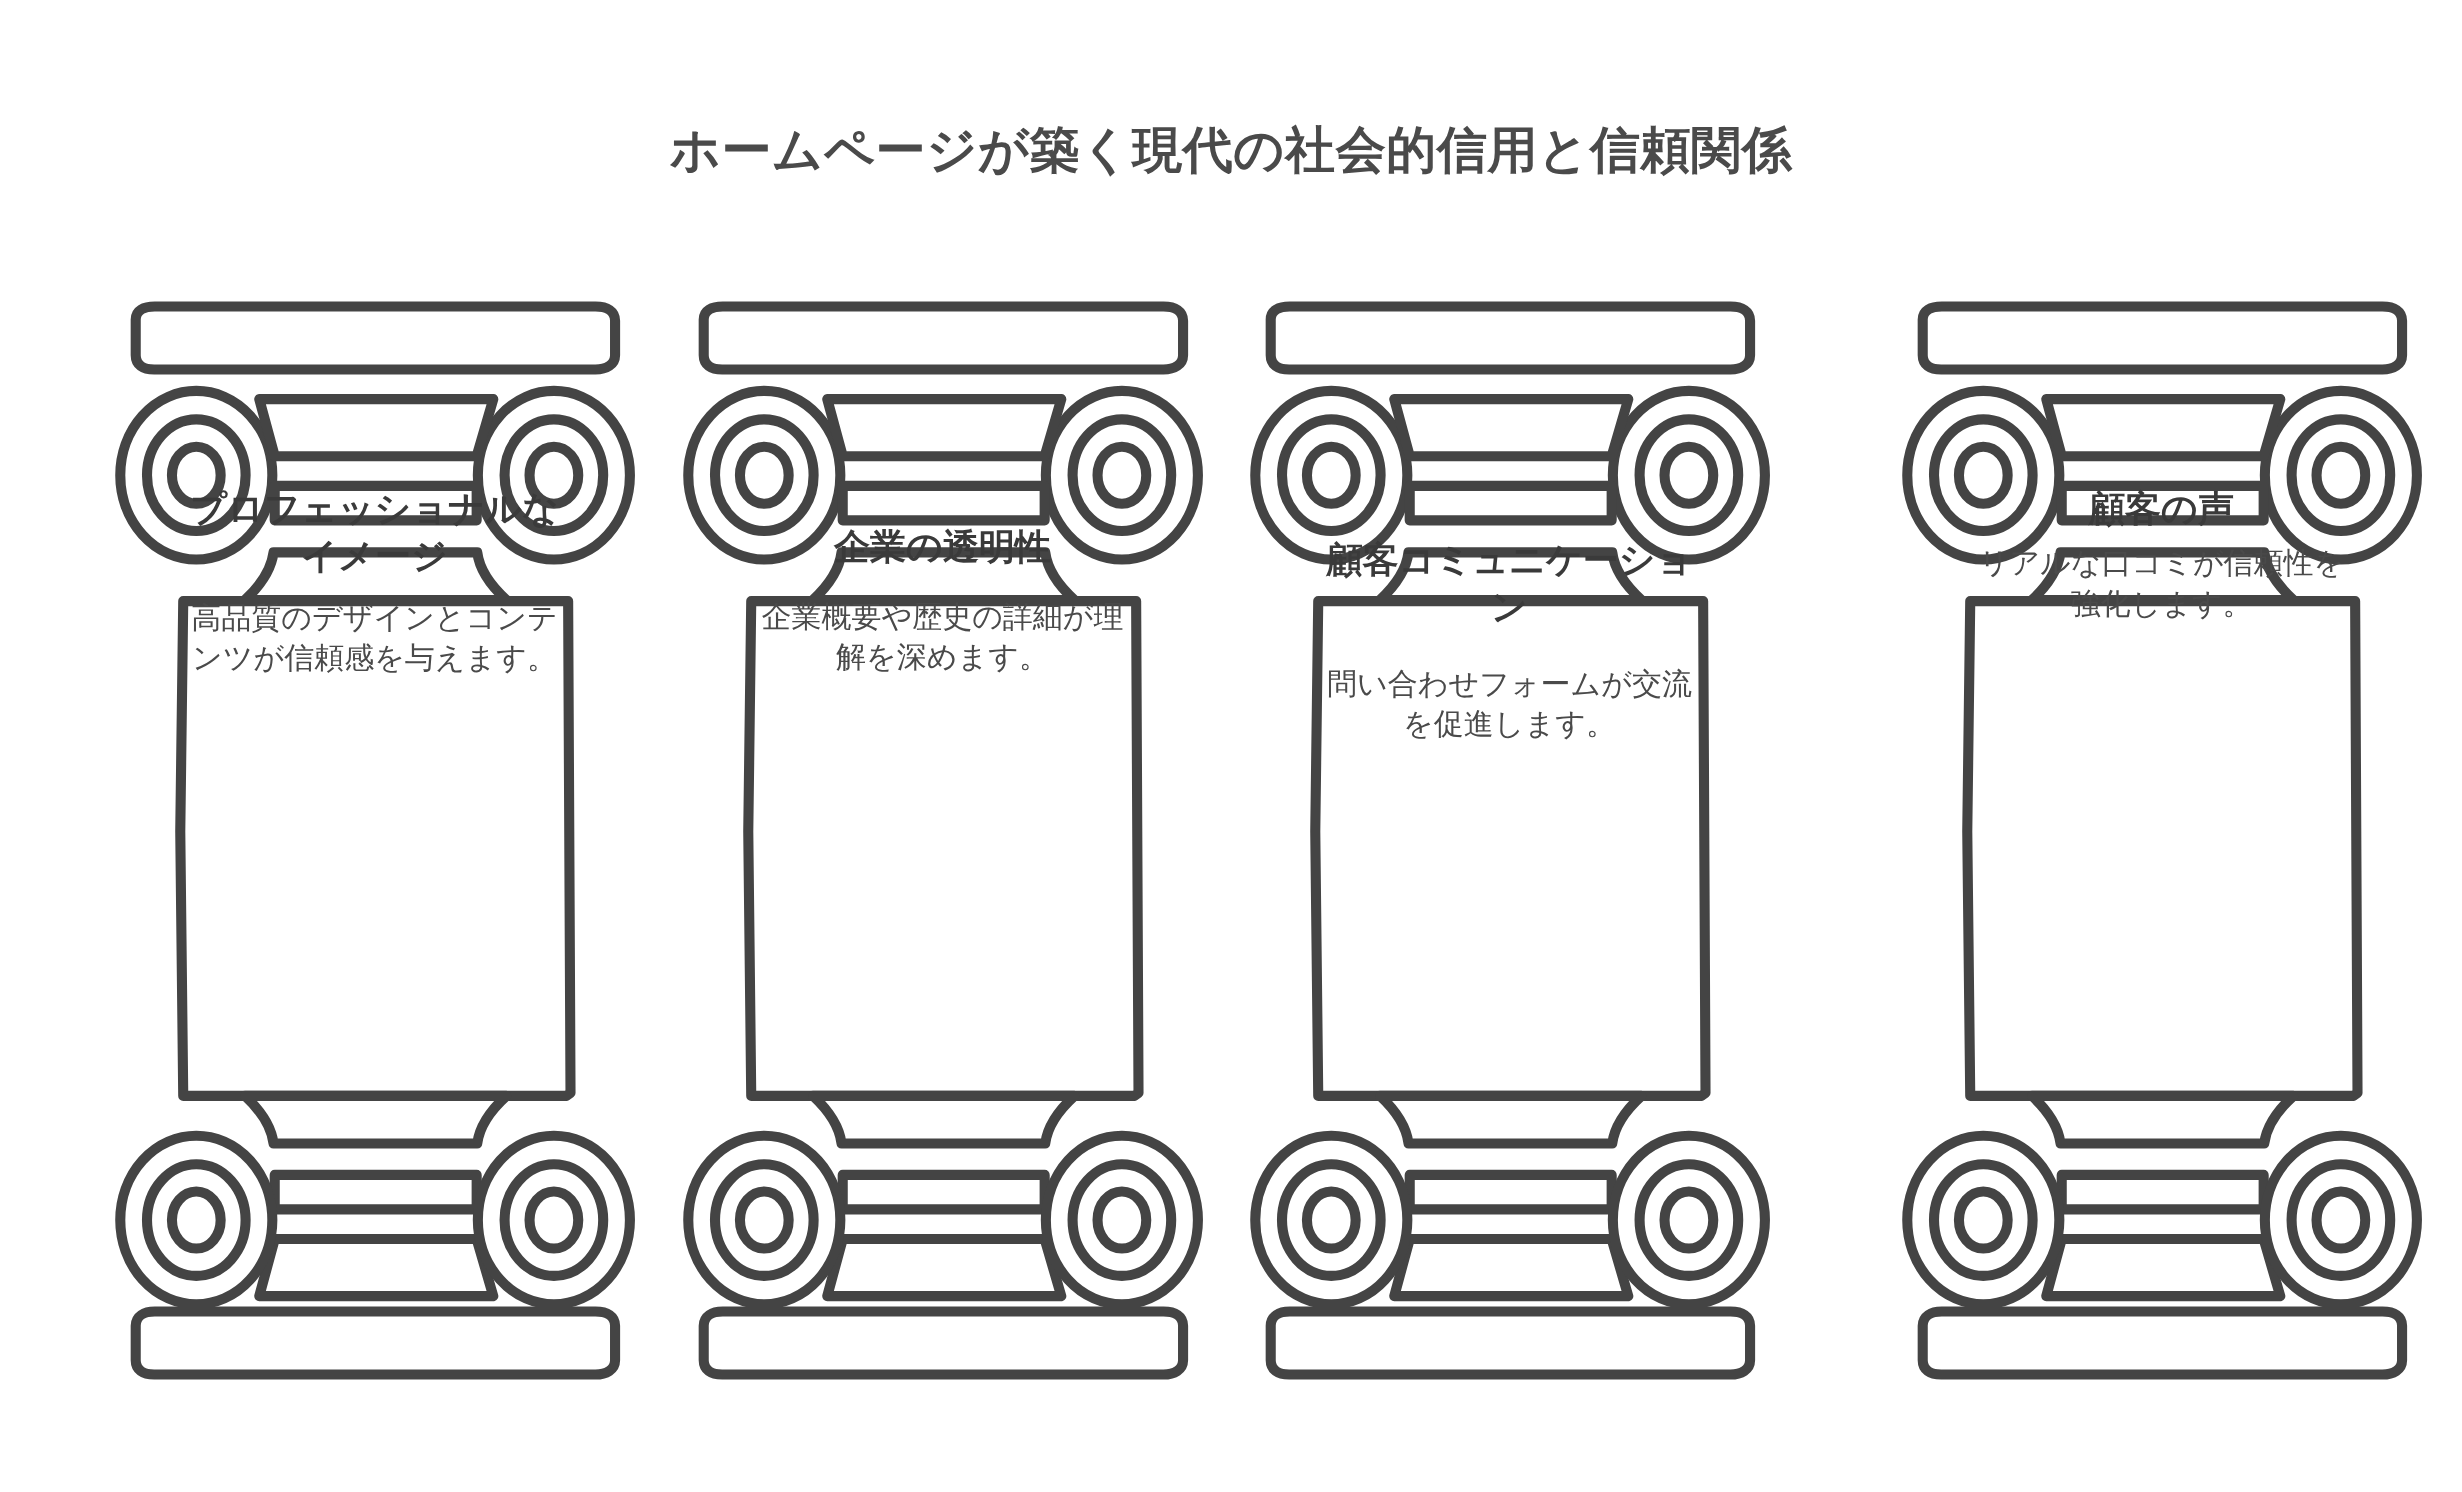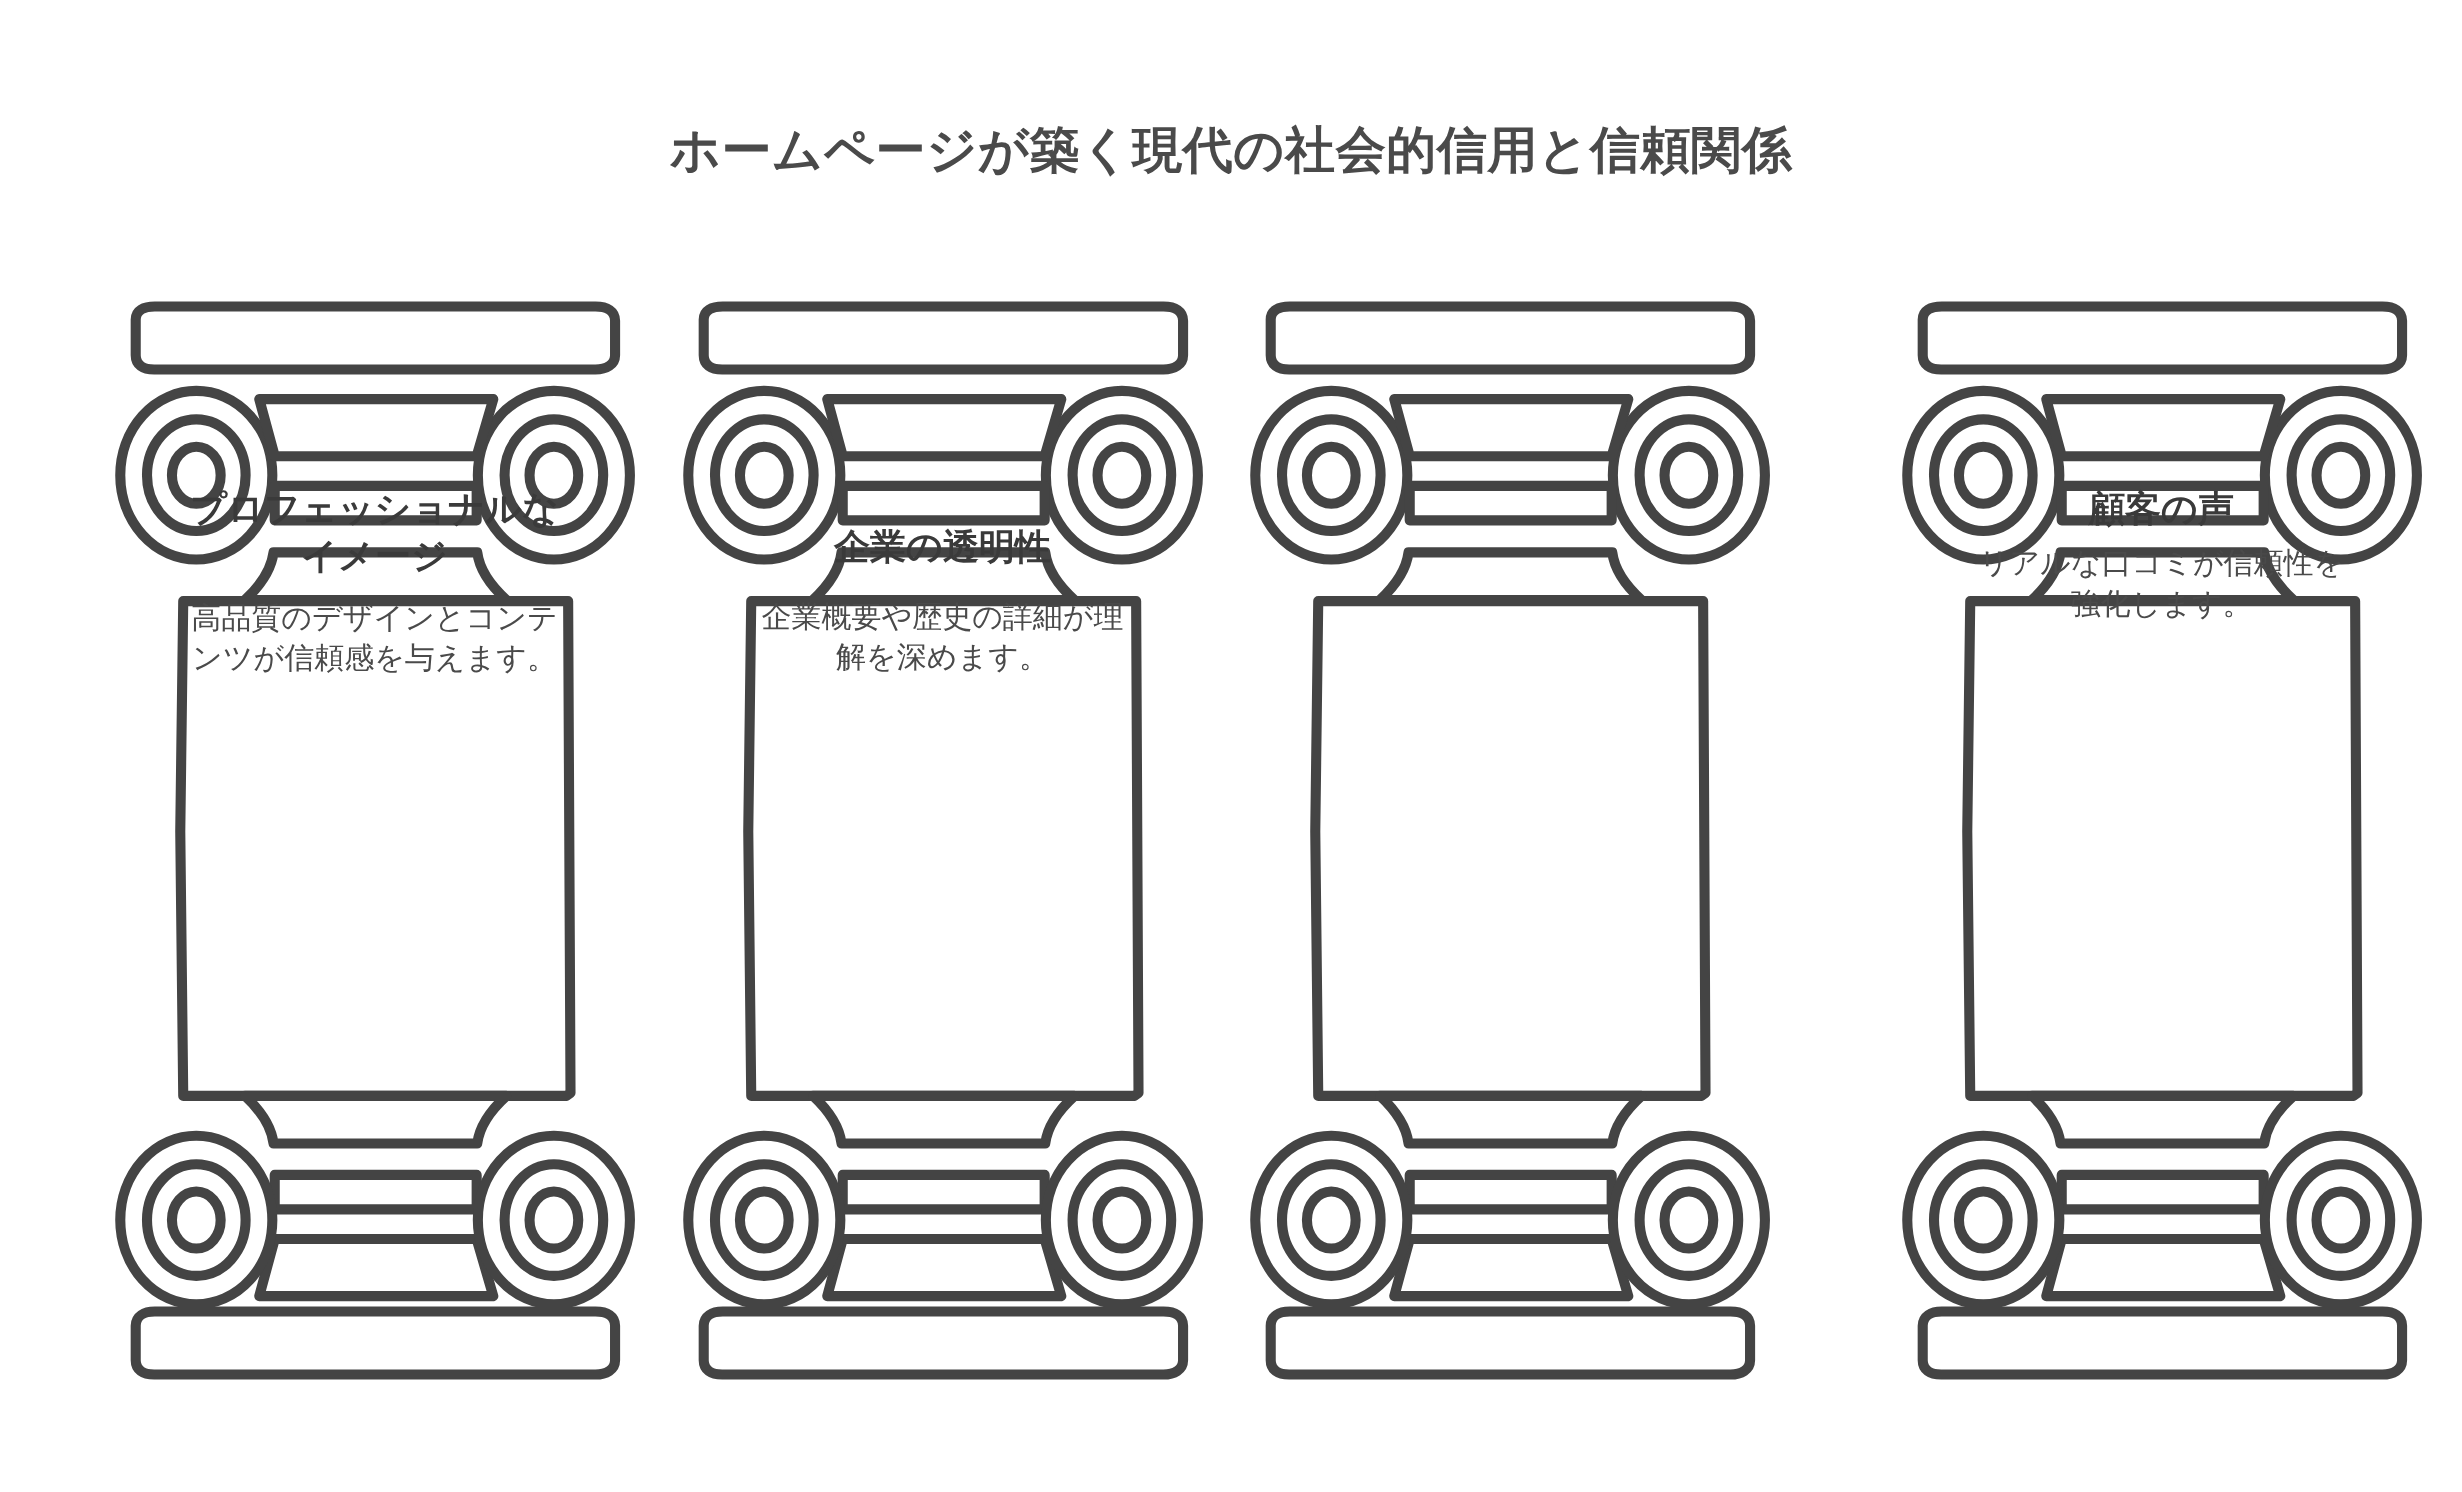--- a/index.html
+++ b/index.html
@@ -208,20 +208,24 @@
         <path d="M272 1586 L612 1586 L640 1682 L246 1682 Z"></path>
         <ellipse cx="140" cy="1554" rx="128" ry="142"></ellipse>
         <ellipse cx="140" cy="1554" rx="83" ry="94"></ellipse>
         <ellipse cx="140" cy="1554" rx="41" ry="48"></ellipse>
         <ellipse cx="742" cy="1554" rx="128" ry="142"></ellipse>
         <ellipse cx="742" cy="1554" rx="83" ry="94"></ellipse>
         <ellipse cx="742" cy="1554" rx="41" ry="48"></ellipse>
         <path d="M38 1732 C38 1716 52 1708 70 1708 L812 1708 C832 1708 845 1716 845 1732 L845 1790 C845 1806 830 1814 812 1814 L69 1814 C50 1814 38 1806 38 1790 Z"></path>
       </g>
     </svg>
+    <div class="shaft-text">
+      <div class="shaft-heading">顧客コミュニケーション</div>
+      <div class="shaft-body">問い合わせフォームが交流を促進します。</div>
+    </div>
   </div>
 
   <div class="pillar pillar-3">
     <svg class="pillar-svg" viewBox="0 0 880 1830" xmlns="http://www.w3.org/2000/svg">
       <g fill="none" stroke="#444444" stroke-width="17" stroke-linecap="round" stroke-linejoin="round">
         <path d="M38 38 C38 22 52 16 70 16 L812 16 C832 16 845 24 845 40 L845 98 C845 114 830 122 812 122 L69 122 C50 122 38 114 38 98 Z"></path>
         <ellipse cx="140" cy="300" rx="128" ry="142"></ellipse>
         <ellipse cx="140" cy="300" rx="83" ry="94"></ellipse>
         <ellipse cx="140" cy="300" rx="41" ry="48"></ellipse>
         <ellipse cx="742" cy="300" rx="128" ry="142"></ellipse>

